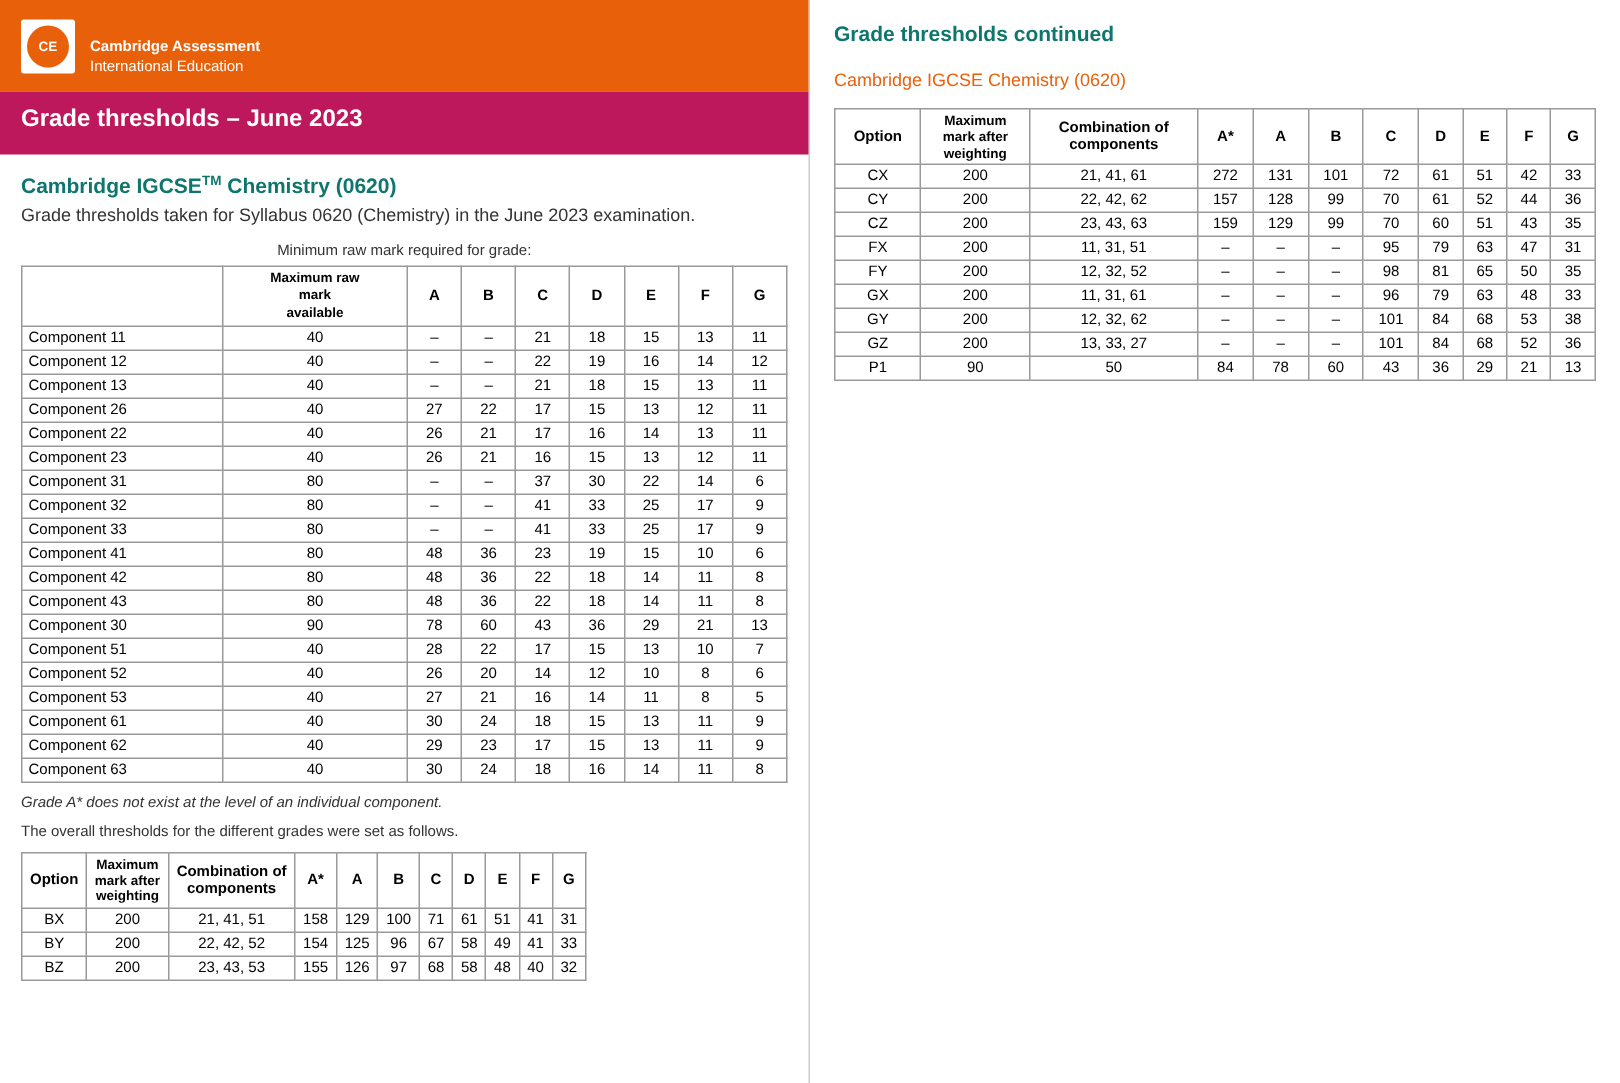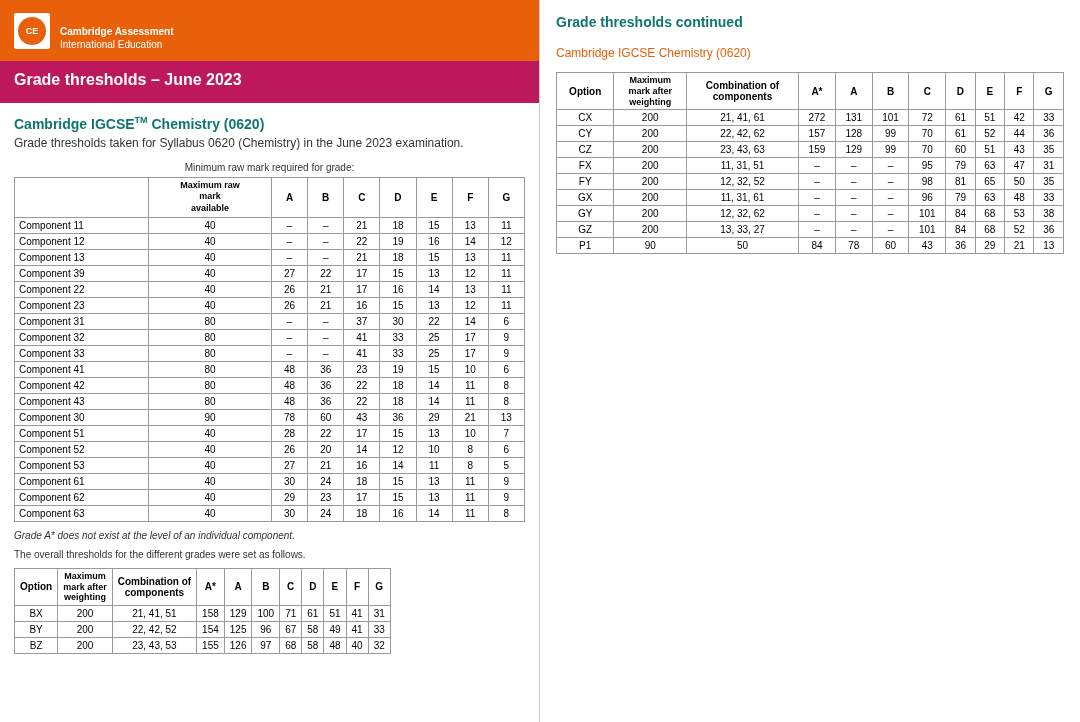--- a/index.html
+++ b/index.html
@@ -249,21 +249,21 @@
             <td>40</td>
             <td>–</td>
             <td>–</td>
             <td>21</td>
             <td>18</td>
             <td>15</td>
             <td>13</td>
             <td>11</td>
           </tr>
           <tr>
-            <td class="row-header">Component 39</td>
+            <td class="row-header">Component 26</td>
             <td>40</td>
             <td>27</td>
             <td>22</td>
             <td>17</td>
             <td>15</td>
             <td>13</td>
             <td>12</td>
             <td>11</td>
           </tr>
           <tr>

